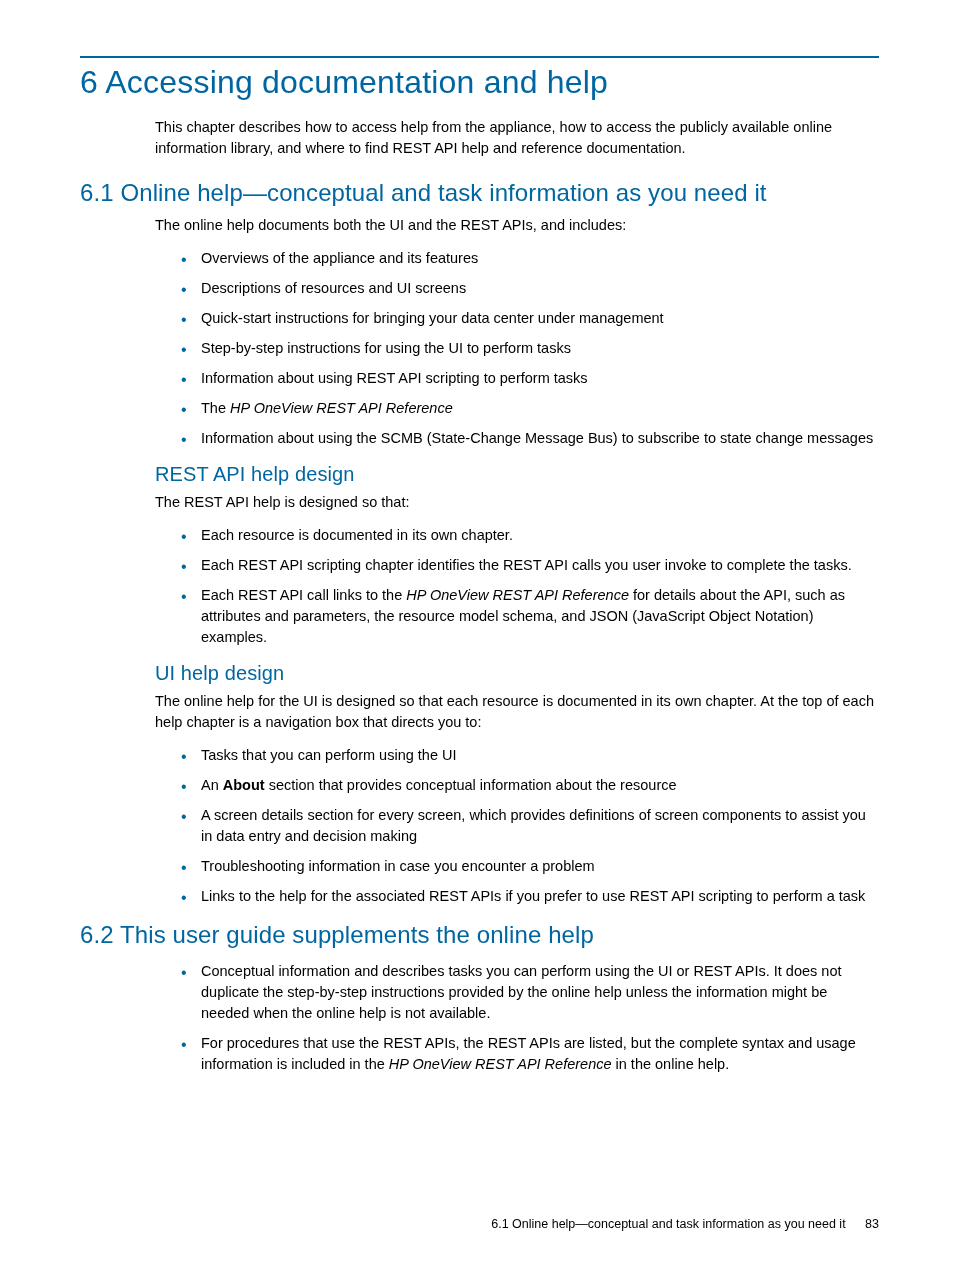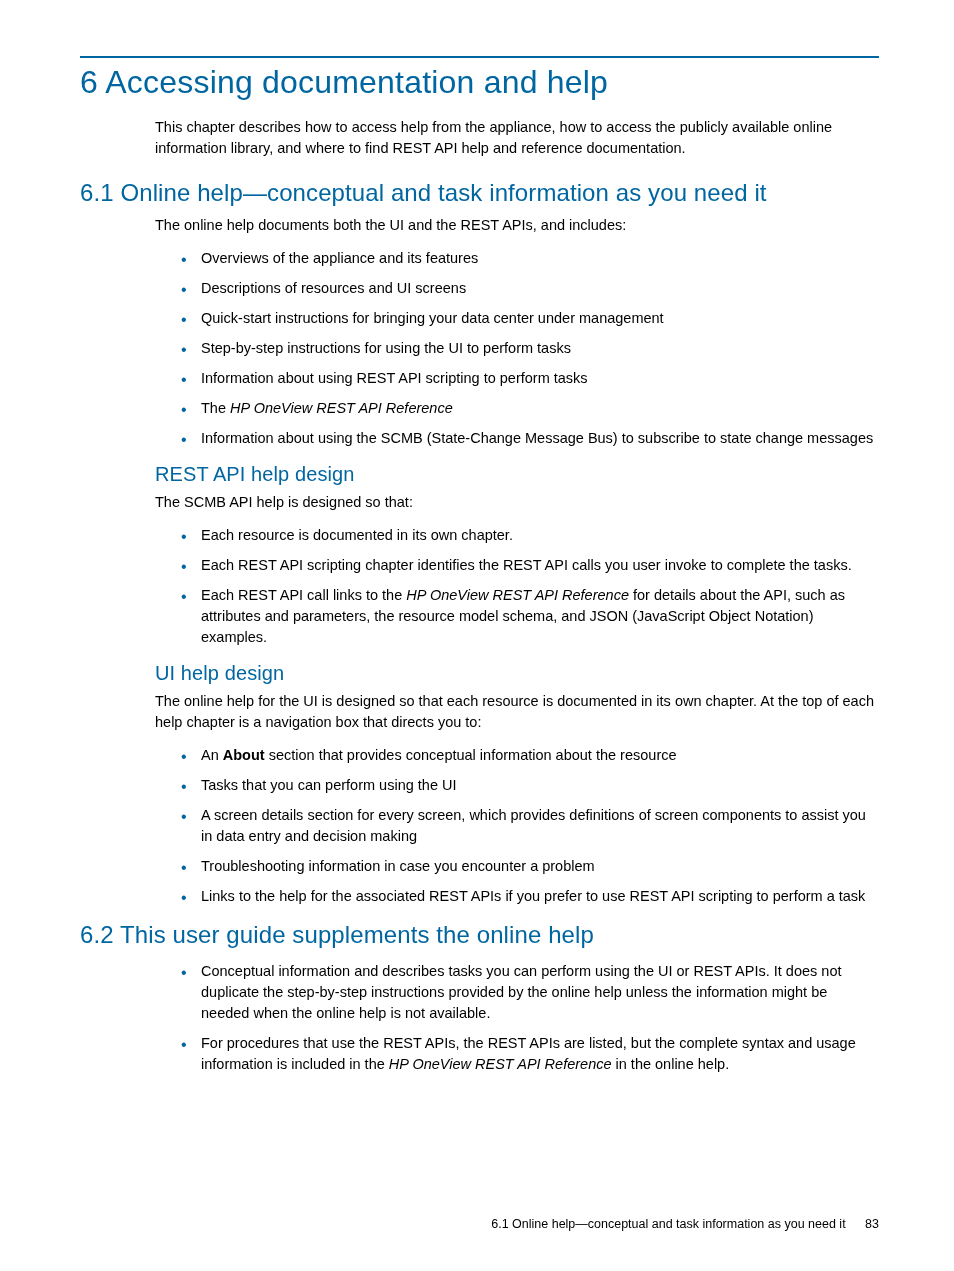--- a/index.html
+++ b/index.html
@@ -102,32 +102,32 @@
     <li>Overviews of the appliance and its features</li>
     <li>Descriptions of resources and UI screens</li>
     <li>Quick-start instructions for bringing your data center under management</li>
     <li>Step-by-step instructions for using the UI to perform tasks</li>
     <li>Information about using REST API scripting to perform tasks</li>
     <li><span>The </span><span class="italic">HP OneView REST API Reference</span></li>
     <li>Information about using the SCMB (State-Change Message Bus) to subscribe to state change messages</li>
   </ul>
 
   <h3 class="subsection-title">REST API help design</h3>
-  <p class="body-text">The SCMB API help is designed so that:</p>
+  <p class="body-text">The REST API help is designed so that:</p>
   <ul class="bullets">
     <li>Each resource is documented in its own chapter.</li>
     <li>Each REST API scripting chapter identifies the REST API calls you user invoke to complete the tasks.</li>
     <li><span>Each REST API call links to the </span><span class="italic">HP OneView REST API Reference</span><span> for details about the API, such as attributes and parameters, the resource model schema, and JSON (JavaScript Object Notation) examples.</span></li>
   </ul>
 
   <h3 class="subsection-title">UI help design</h3>
   <p class="body-text">The online help for the UI is designed so that each resource is documented in its own chapter. At the top of each help chapter is a navigation box that directs you to:</p>
   <ul class="bullets">
+    <li>Tasks that you can perform using the UI</li>
     <li><span>An </span><span class="bold">About</span><span> section that provides conceptual information about the resource</span></li>
-    <li>Tasks that you can perform using the UI</li>
     <li>A screen details section for every screen, which provides definitions of screen components to assist you in data entry and decision making</li>
     <li>Troubleshooting information in case you encounter a problem</li>
     <li>Links to the help for the associated REST APIs if you prefer to use REST API scripting to perform a task</li>
   </ul>
 
   <h2 class="section-title">6.2 This user guide supplements the online help</h2>
   <ul class="bullets">
     <li>Conceptual information and describes tasks you can perform using the UI or REST APIs. It does not duplicate the step-by-step instructions provided by the online help unless the information might be needed when the online help is not available.</li>
     <li><span>For procedures that use the REST APIs, the REST APIs are listed, but the complete syntax and usage information is included in the </span><span class="italic">HP OneView REST API Reference</span><span> in the online help.</span></li>
   </ul>

